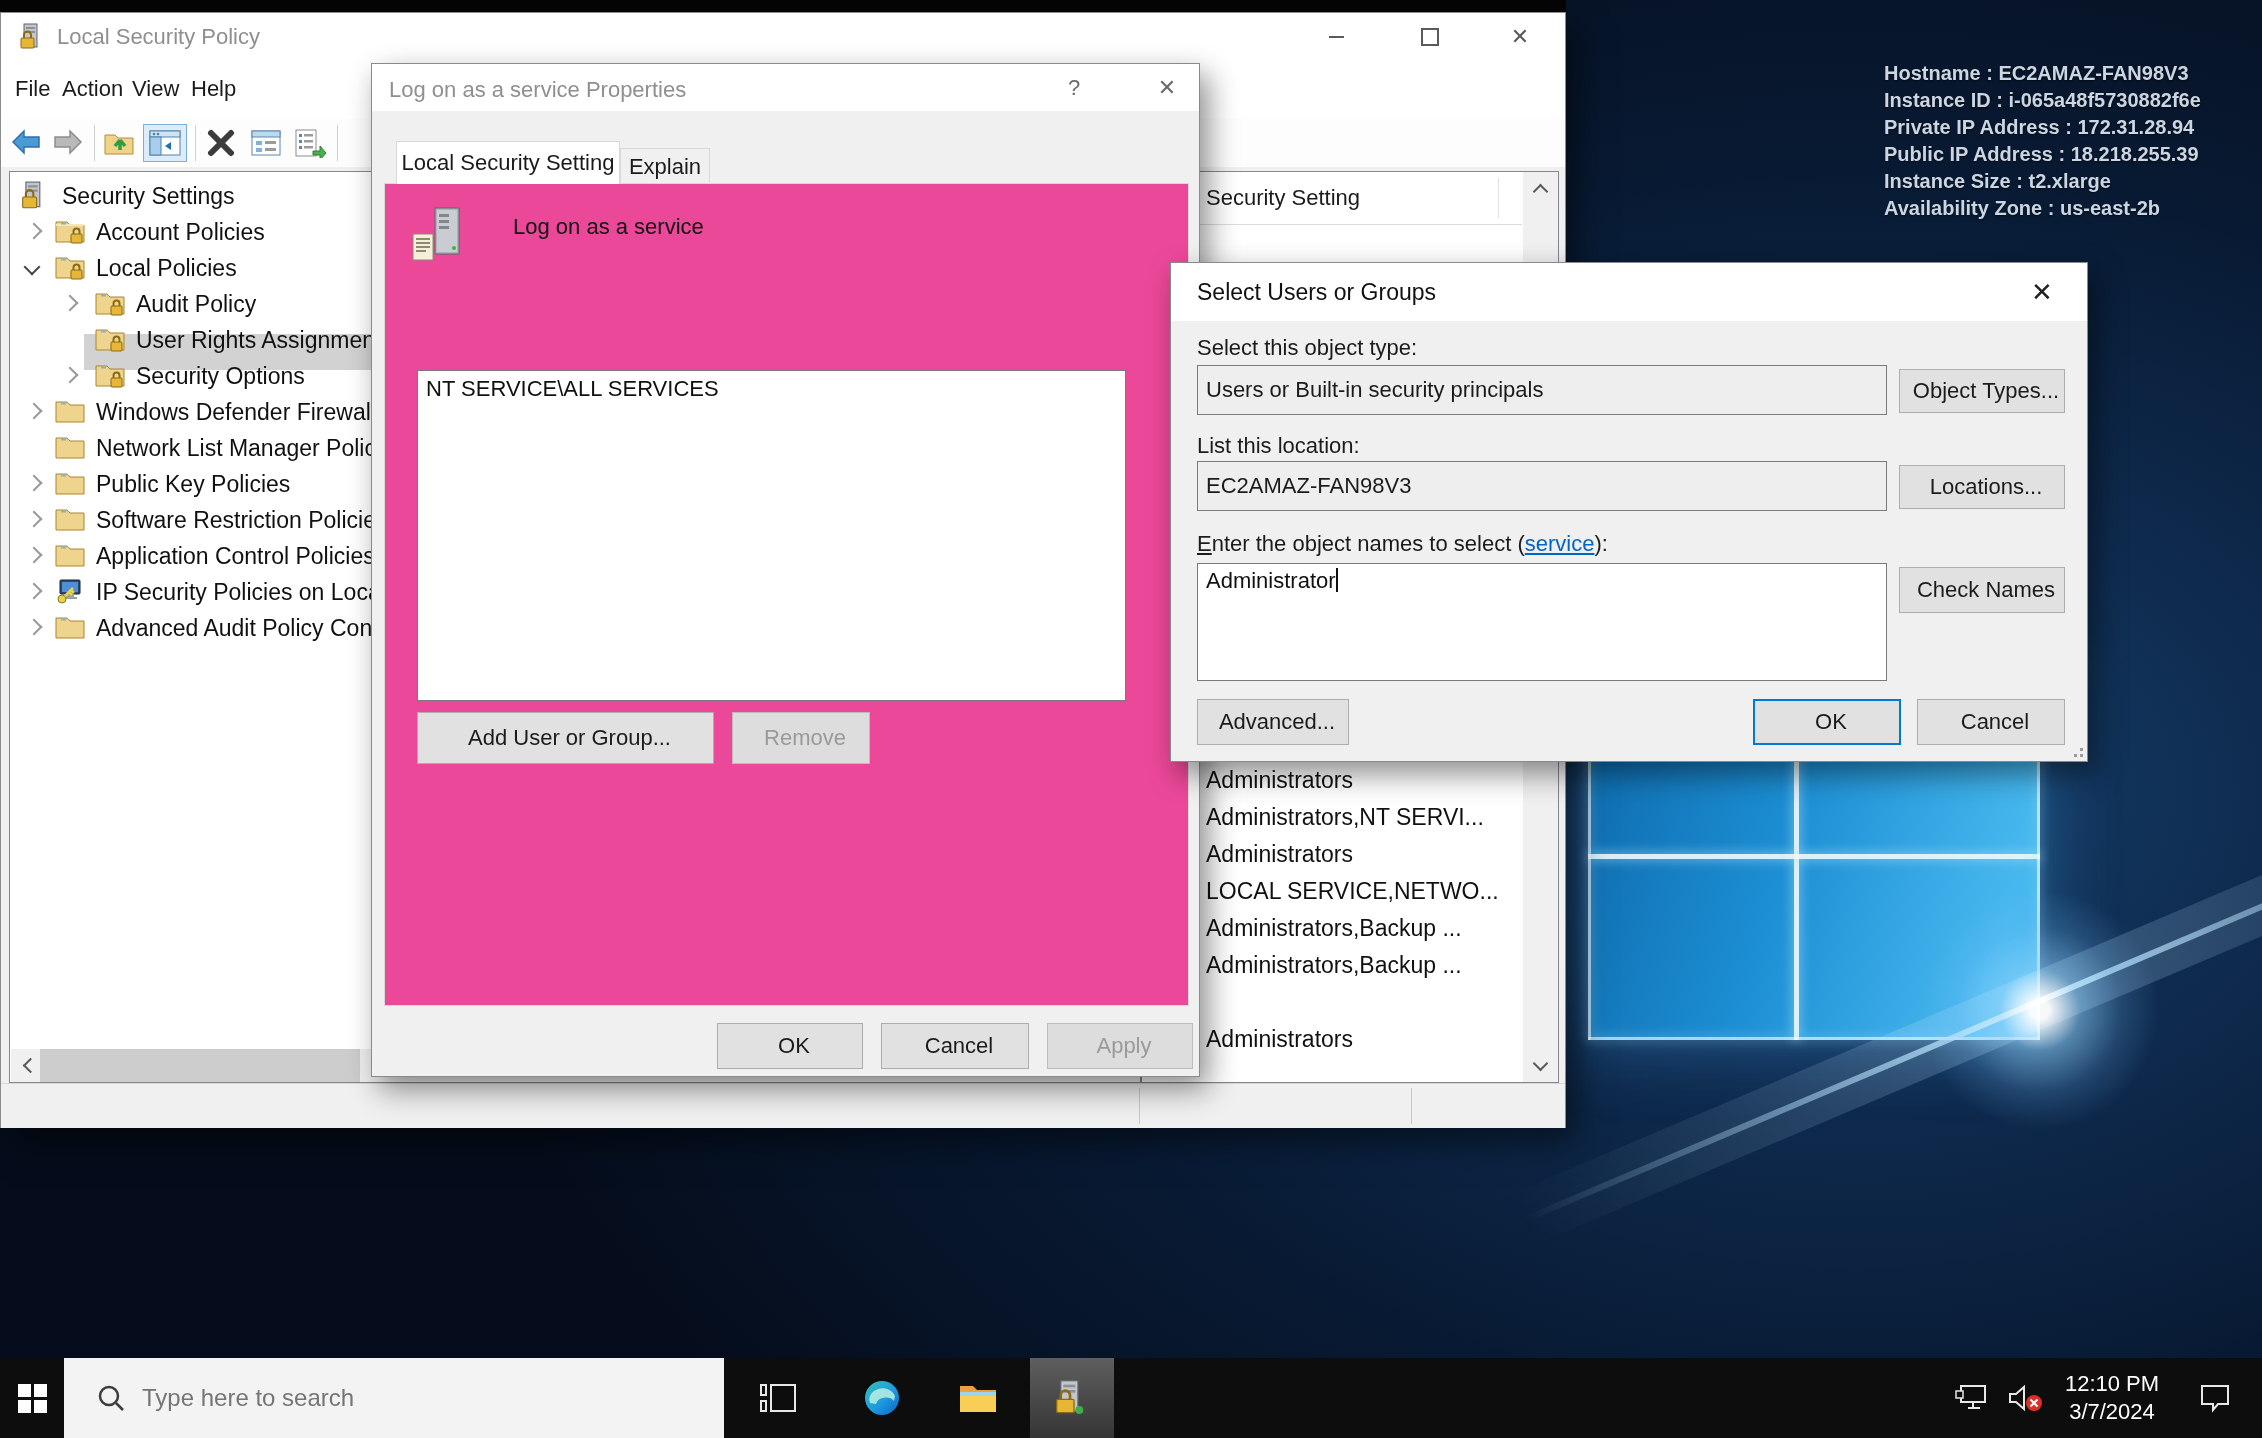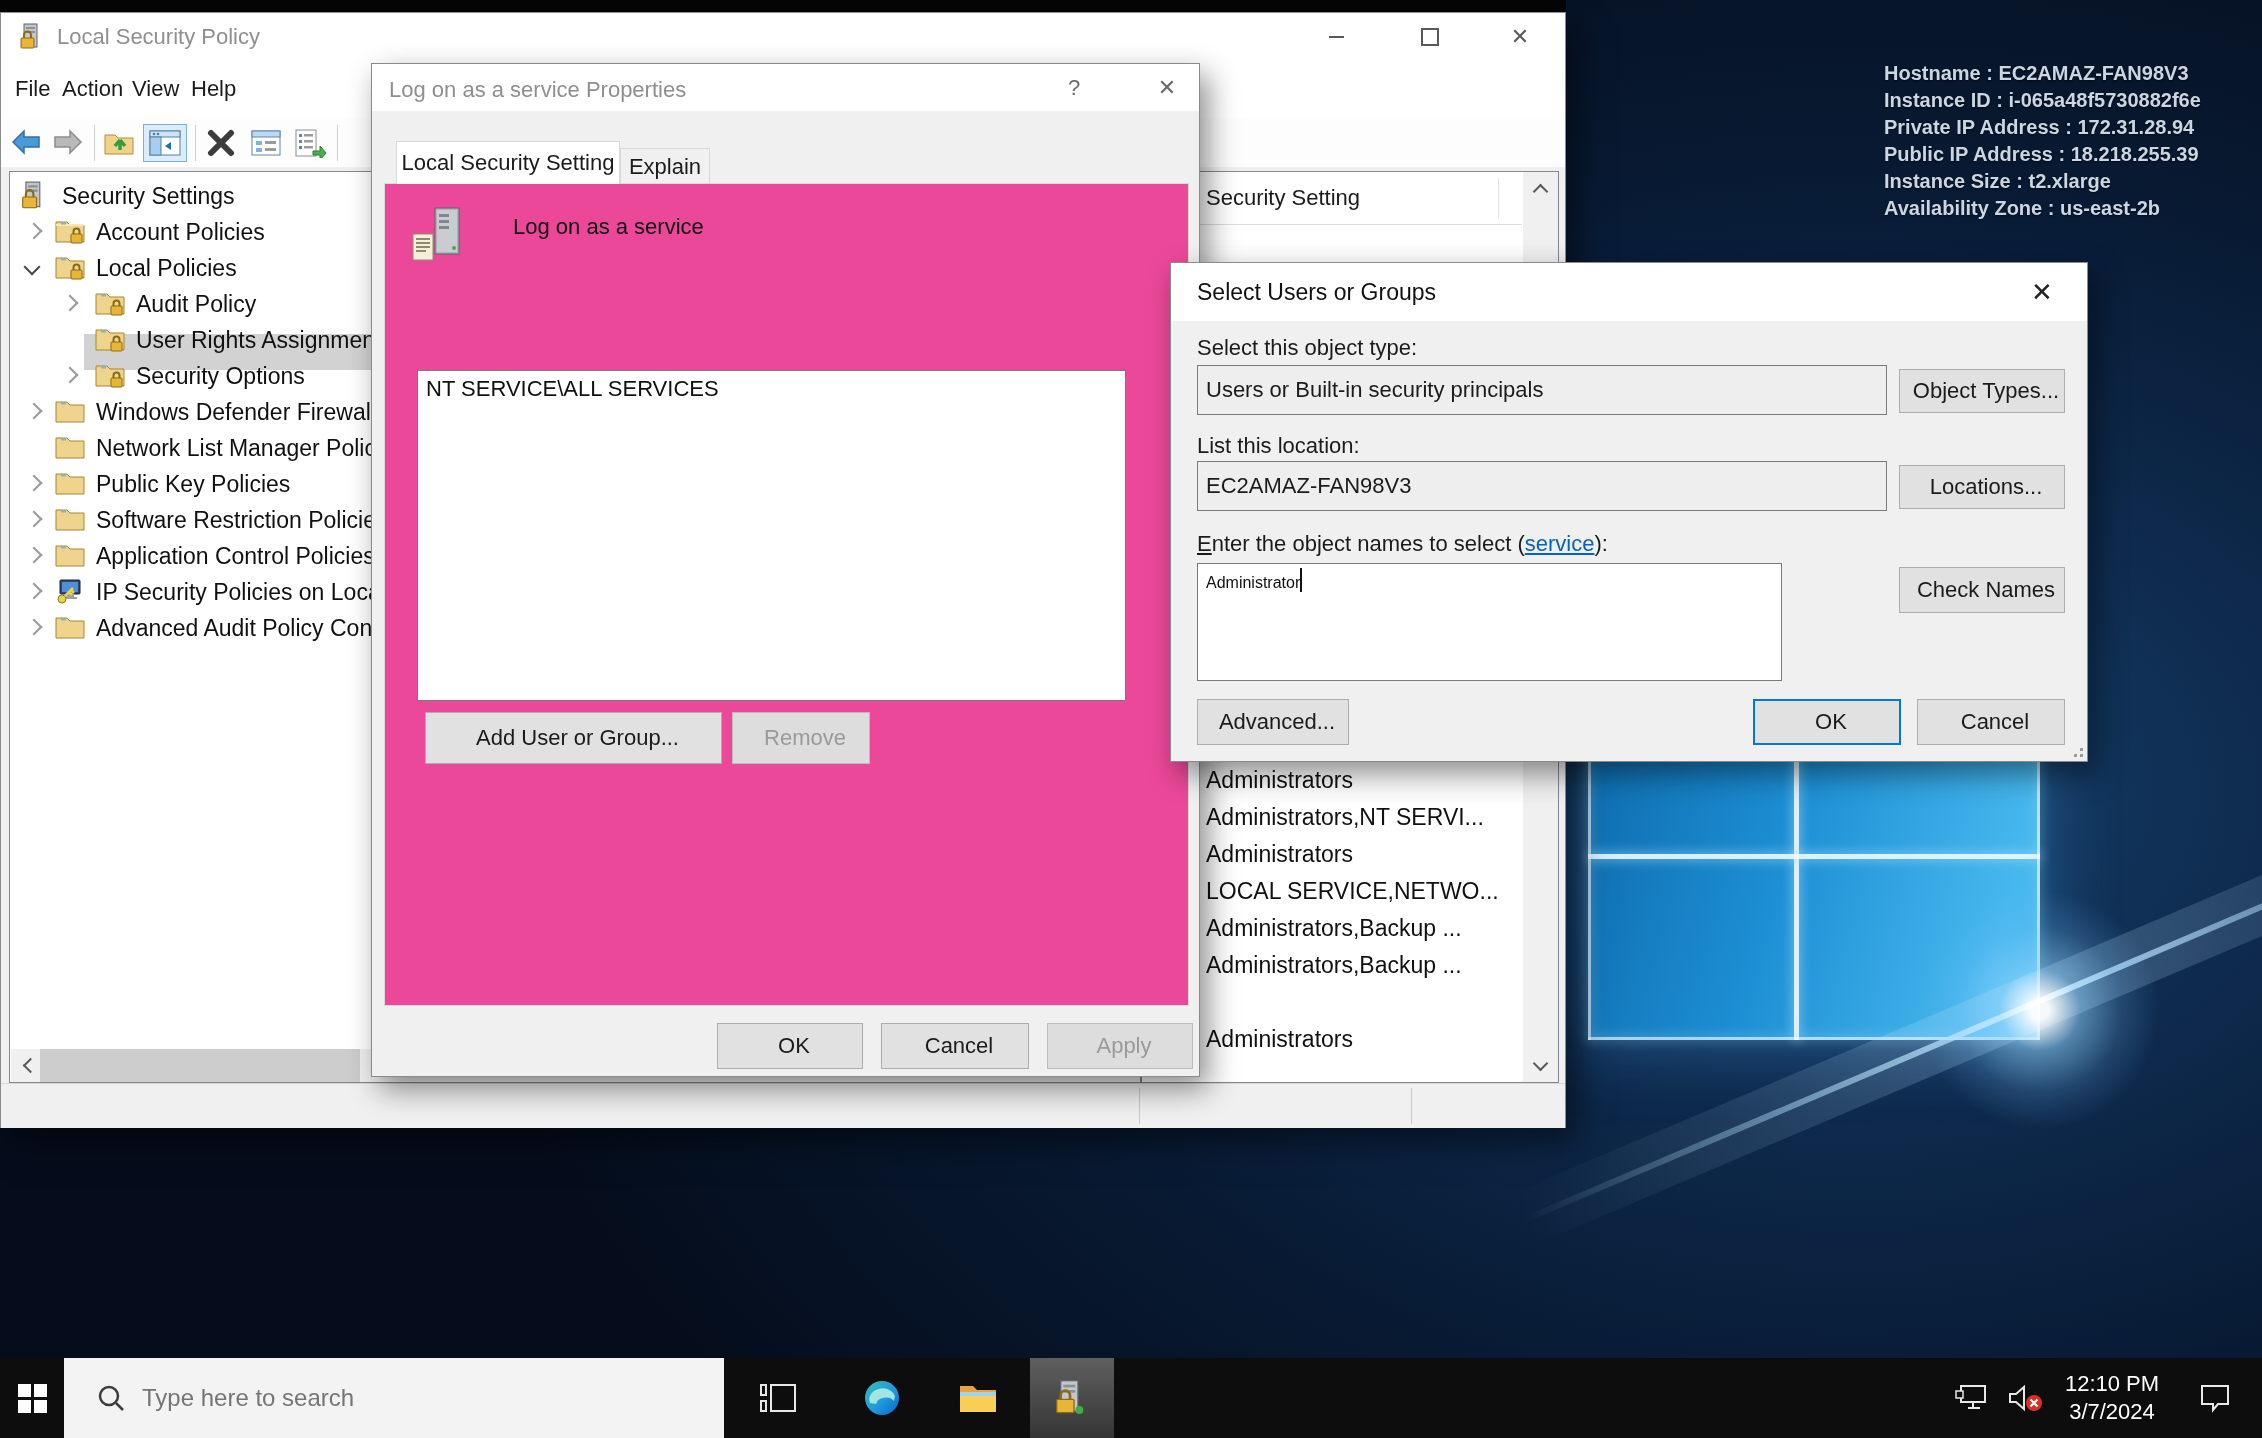--- a/index.html
+++ b/index.html
@@ -85,22 +85,22 @@
     display:flex;align-items:center;justify-content:center;}
   .tab.active{background:#fff;z-index:3;}
   .tab.inactive{background:#f0f0f0;}
   .tabpage{position:absolute;left:12px;top:119px;width:805px;height:823px;background:#ec4899;border:1px solid #d9d9d9;box-sizing:border-box;z-index:2;}
   .members-box{position:absolute;left:32px;top:186px;width:707px;height:329px;border:1px solid #7a7a7a;background:#fff;}
   .member-item{position:absolute;left:8px;top:5px;font-size:22px;color:#111;white-space:nowrap;}
 
   .seldlg{left:1170px;top:225px;width:918px;height:500px;z-index:30;margin-top:37px;}
   .sel-title{position:absolute;left:26px;top:16px;font-size:23px;color:#111;}
   .link{color:#0563c1;text-decoration:underline;}
-  .names-area{position:absolute;left:26px;top:300px;width:585px;height:118px;background:#fff;border:1px solid #7a7a7a;box-sizing:border-box;
-    font-size:16px;color:#111;padding:4px 8px;}
+  .names-area{position:absolute;left:26px;top:300px;width:690px;height:118px;background:#fff;border:1px solid #7a7a7a;box-sizing:border-box;
+    font-size:22px;color:#111;padding:4px 8px;}
   .caret{display:inline-block;width:2px;height:24px;background:#111;vertical-align:-4px;}
   .grip{position:absolute;right:4px;bottom:4px;width:14px;height:14px;}
   .grip i{position:absolute;width:3px;height:3px;background:#9a9a9a;}
 
   
   .taskbar{left:0;top:1358px;width:2262px;height:80px;background:#0d0d0d;z-index:50;}
   .tb-item{position:absolute;top:0;height:80px;display:flex;align-items:center;justify-content:center;}
   .startlogo{display:grid;grid-template-columns:13px 13px;grid-template-rows:13px 13px;gap:3px;}
   .startlogo i{background:#fdfdfd;}
   .searchbox{position:absolute;left:64px;top:0;width:660px;height:80px;background:#f3f3f3;display:flex;align-items:center;}
@@ -450,21 +450,21 @@
           <rect x="7" y="36" width="14" height="2" fill="#8f8a6e"></rect>
         <rect x="7" y="40" width="14" height="2" fill="#8f8a6e"></rect>
           <rect x="7" y="44" width="10" height="2" fill="#8f8a6e"></rect>
       </svg>
       <span class="abs" style="left:128px;top:30px;font-size:22px;color:#111;">Log on as a service</span>
 
       <div class="members-box">
         <span class="member-item">NT SERVICE\ALL SERVICES</span>
       </div>
 
-      <div class="btn" style="left:32px;top:528px;width:297px;height:52px;margin-left:8px;">
+      <div class="btn" style="left:32px;top:528px;width:297px;height:52px;">
         <span>Add User or Group...</span>
       </div>
       <div class="btn disabled" style="left:347px;top:528px;width:138px;height:52px;">
         <span>Remove</span>
       </div>
     </div>
 
     <div class="btn" style="left:345px;top:959px;width:146px;height:46px;">
       <span>OK</span>
     </div>

